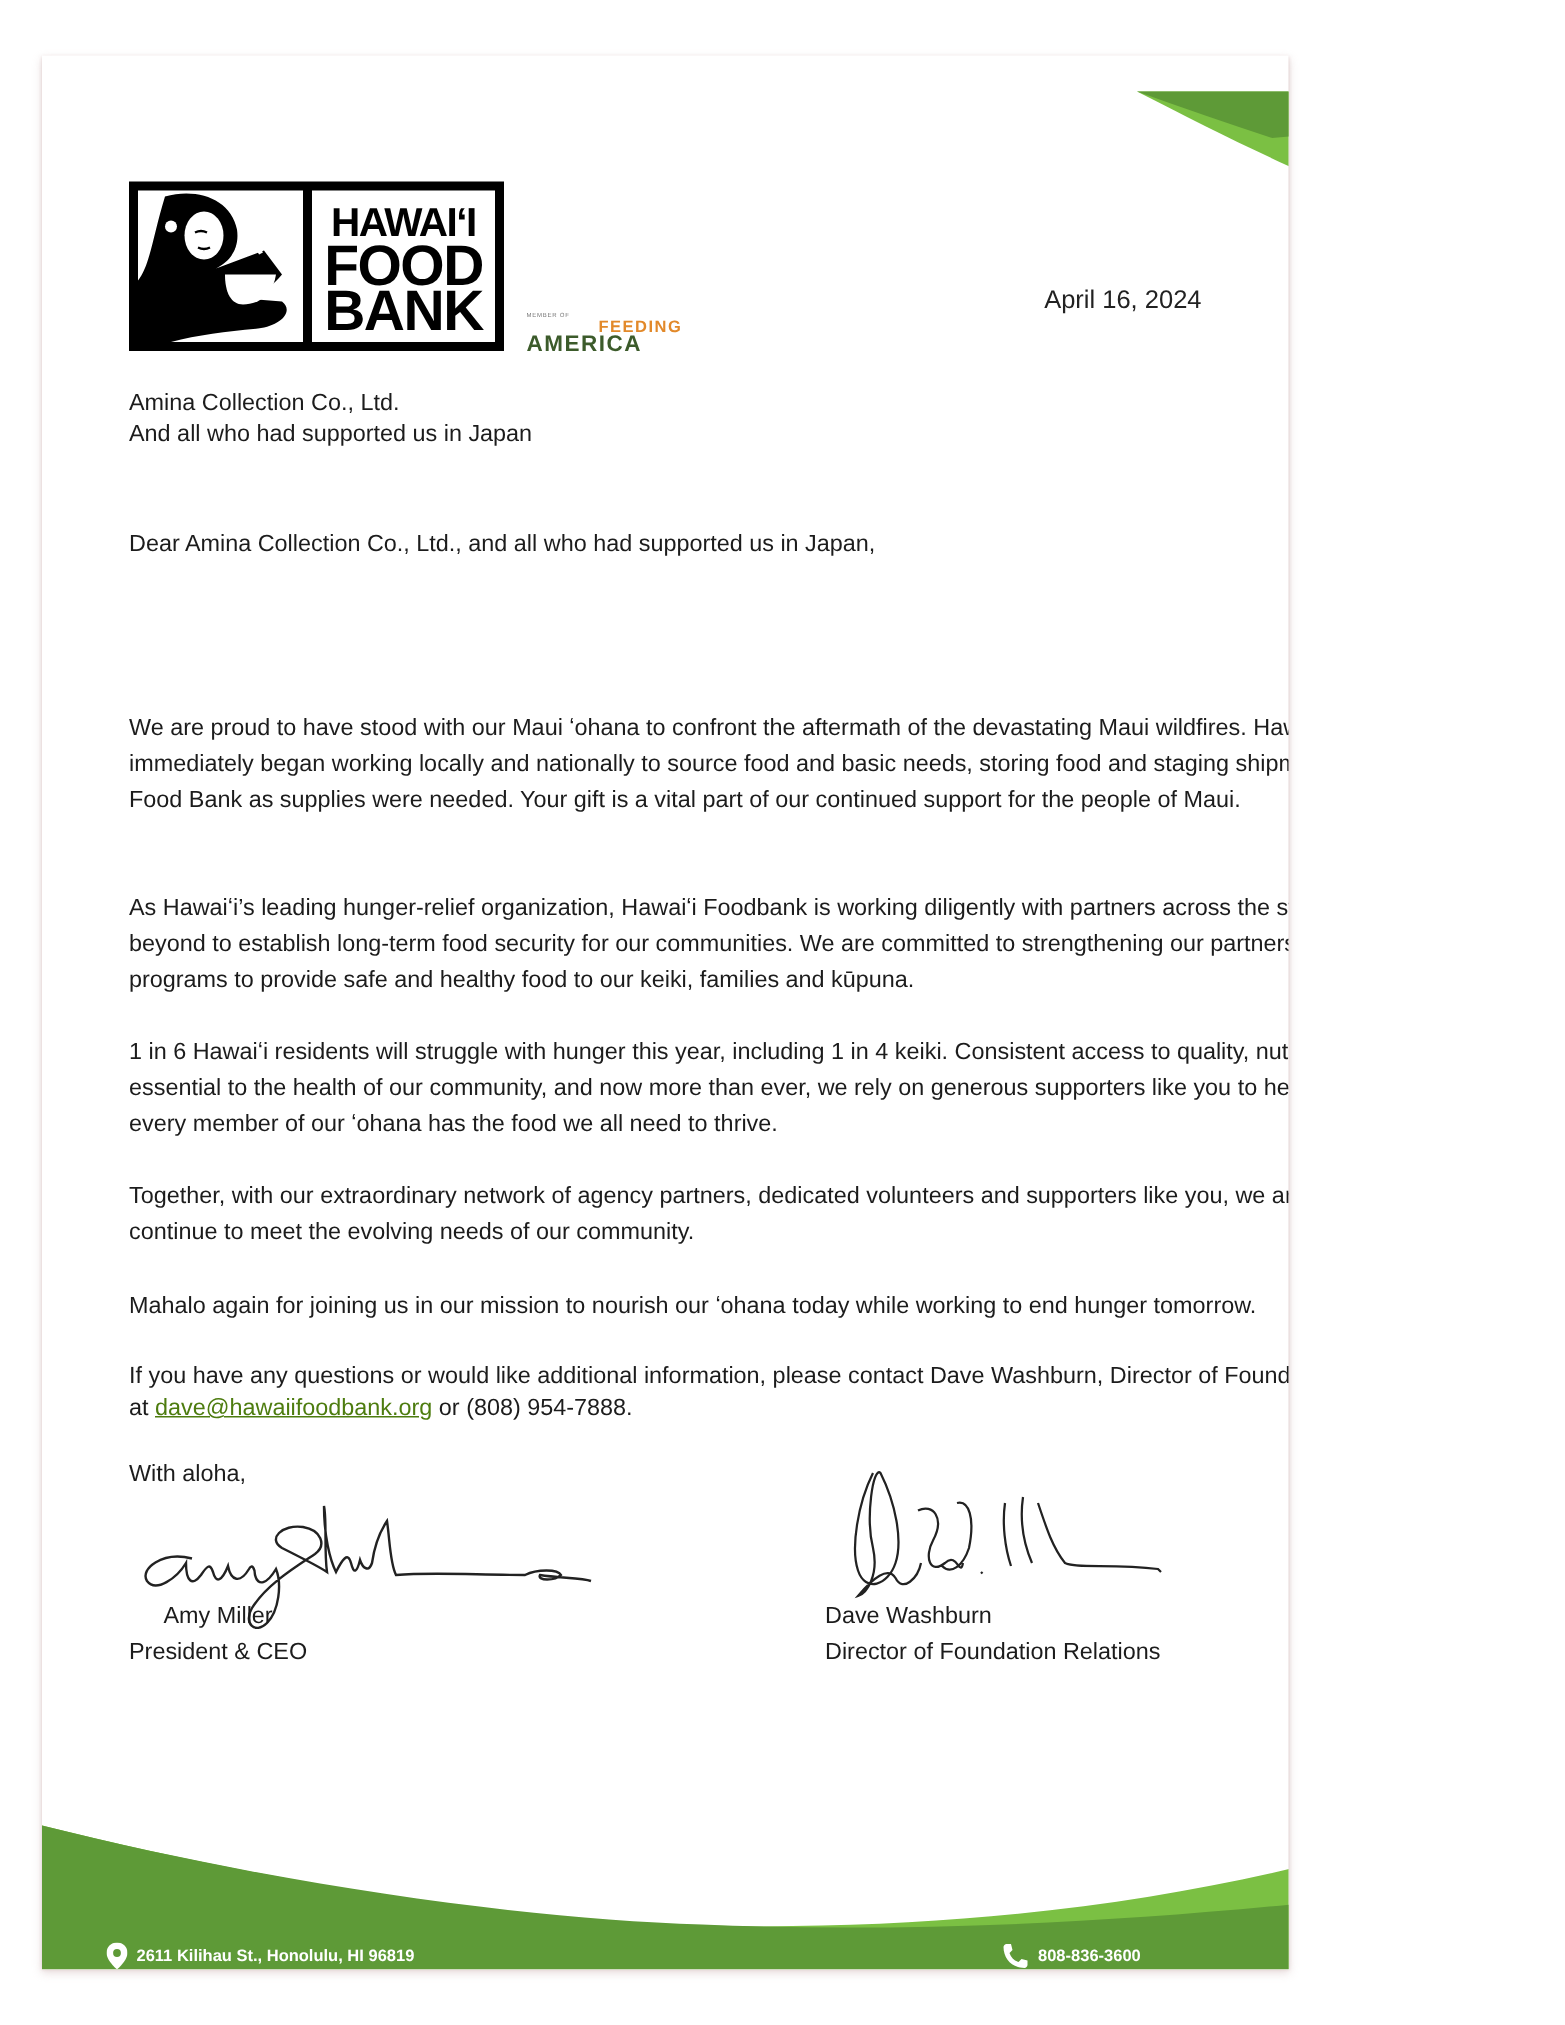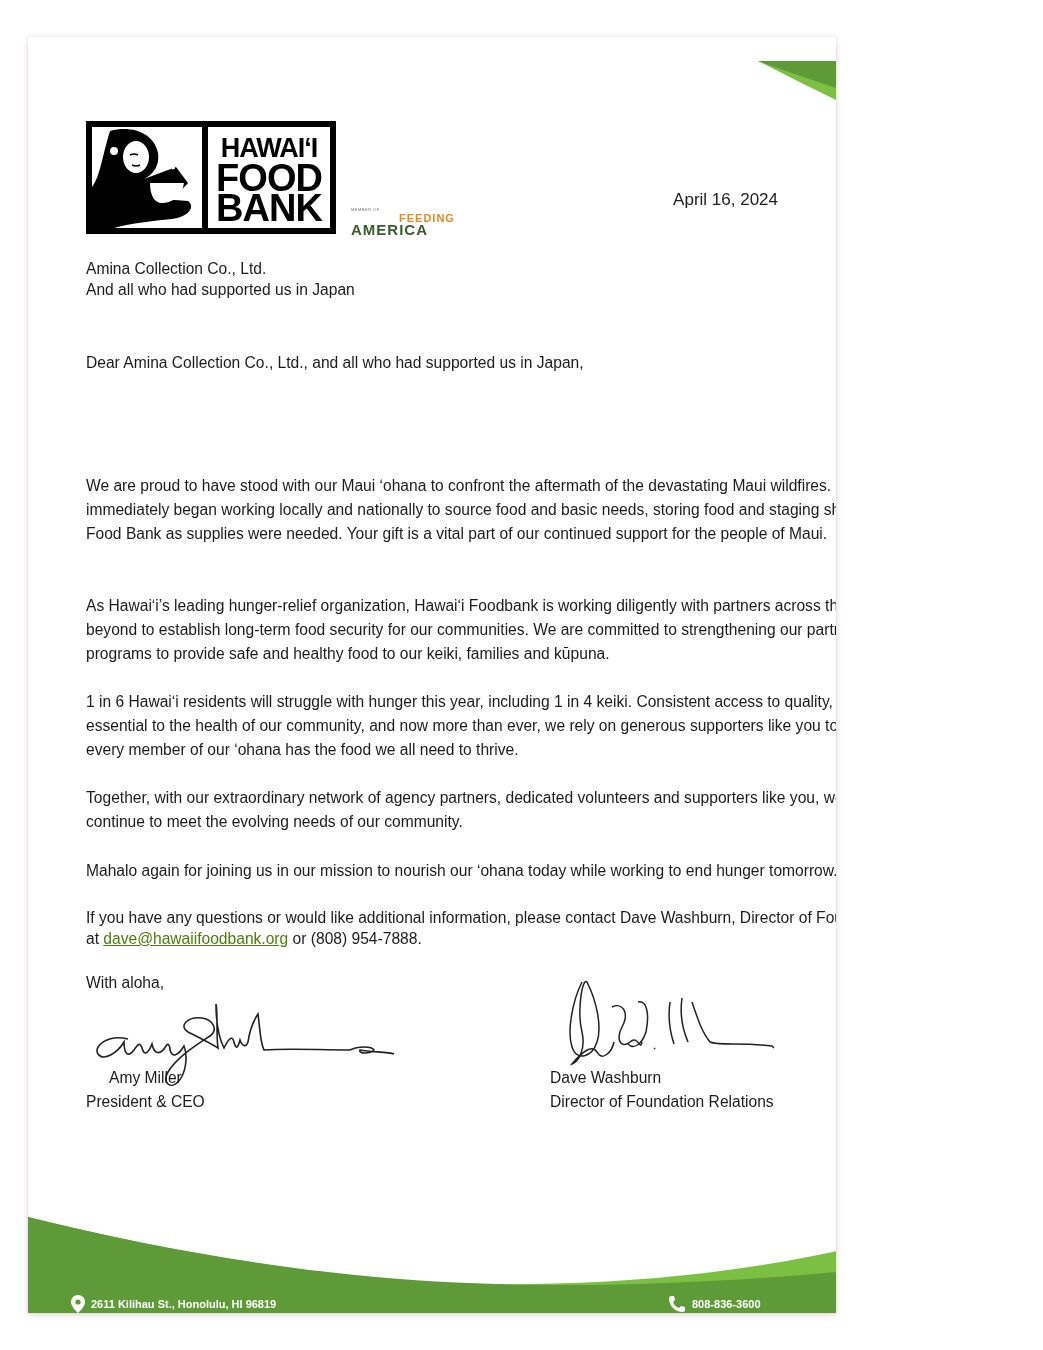--- a/index.html
+++ b/index.html
@@ -5,20 +5,21 @@
   html, body { margin:0; padding:0; }
   body {
     width:1043px; height:1350px; background:#ffffff; position:relative; overflow:hidden;
     font-family:"Liberation Sans", "DejaVu Sans", sans-serif; color:#1a1a1a;
   }
   .page {
     position:absolute; left:28px; top:37px; width:808px; height:1276px;
     background:#fff;
     box-shadow: 0 2px 6px rgba(200,170,170,0.45), 0 0 2px rgba(210,180,180,0.5);
     overflow:hidden;
+    padding-left:23px;
   }
   .top-wave { position:absolute; left:0; top:0; width:986px; height:140px; }
   .bottom-wave { position:absolute; left:0; top:1150px; width:986px; height:126px; }
 
   .logo {
     position:absolute; left:58px; top:84px; width:250px; height:113px;
     background:#000; box-sizing:border-box;
   }
   .logo .art {
     position:absolute; left:6px; top:6px; width:110px; height:101px; background:#fff;

